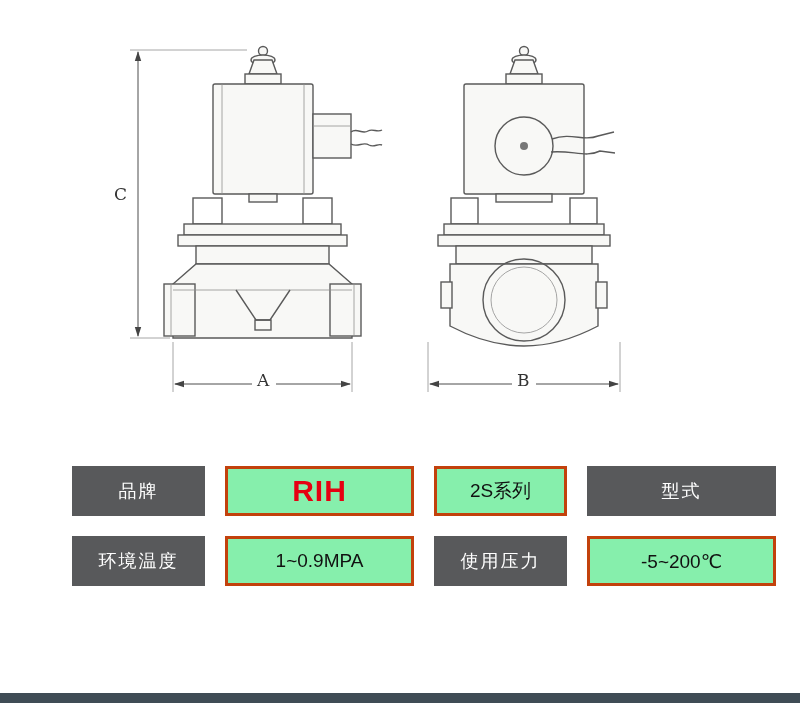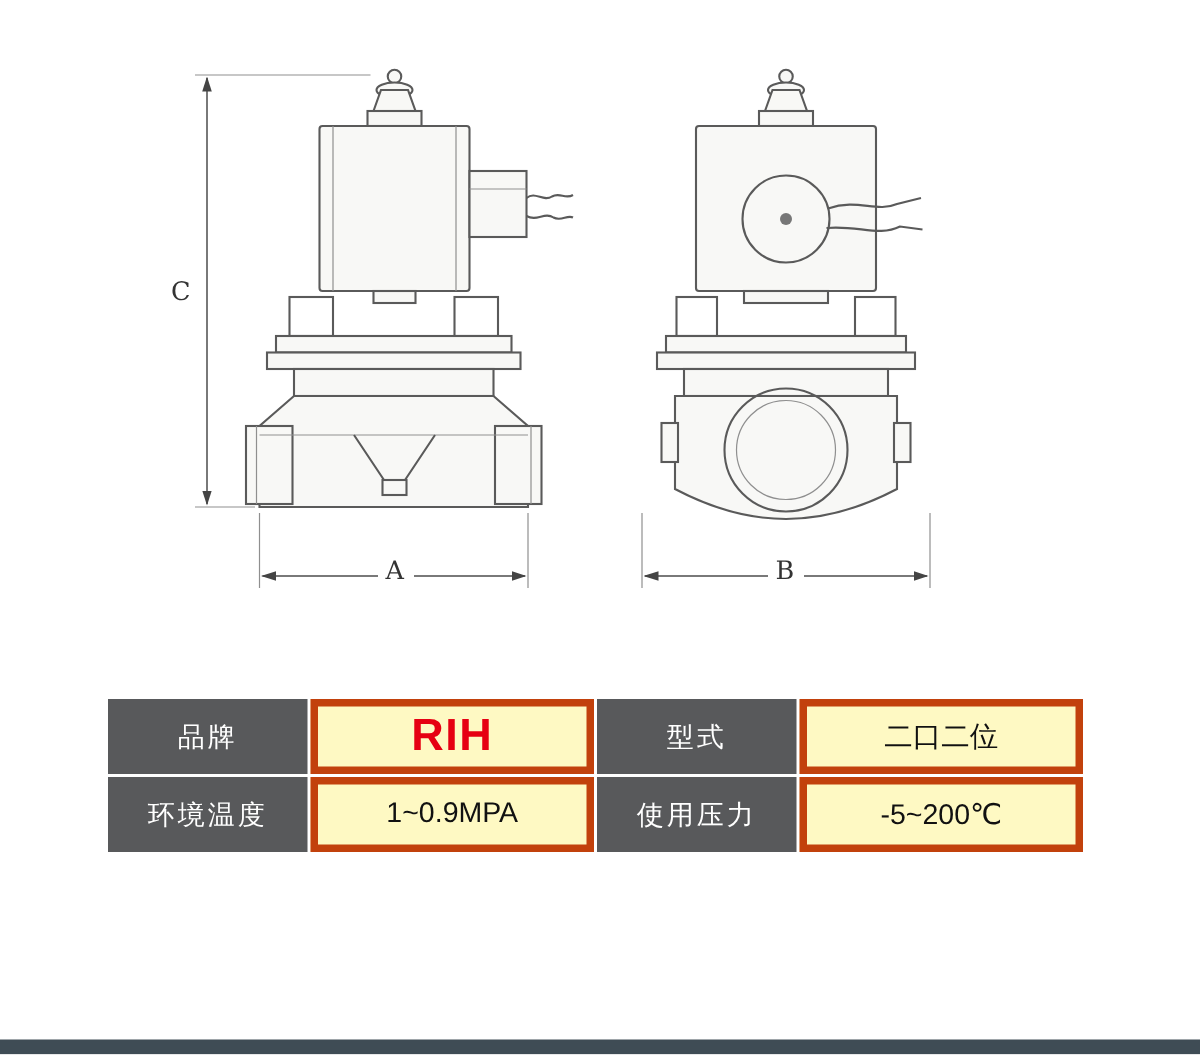--- a/index.html
+++ b/index.html
@@ -11,25 +11,25 @@
   .ln   { fill:none; stroke: var(--line-color,#5a5a5a); stroke-width:1.4; }
   .lnf  { fill:#f8f8f6; stroke: var(--line-color,#5a5a5a); stroke-width:1.4; }
   .thin { fill:none; stroke:#8f8f8f; stroke-width:0.8; }
   .dimline { fill:none; stroke:#4d4d4d; stroke-width:1; }
   text.dim { font-family:"DejaVu Serif","Liberation Serif",serif; font-size:17px; fill:#333; }
 
   .spec-table {
     margin: 26px 72px 0;
     display: grid;
     grid-template-columns: 133px 189px 133px 189px;
-    gap: 2px;
+    gap: 20px;
   }
   .cell { height: 50px; display:flex; align-items:center; justify-content:center; }
   .cell.head { background: var(--header-bg,#58595b); color:#fff; font-size:18px; letter-spacing:2px; }
-  .cell.val  { background:#fef9c3; border:5px solid #c2410c; font-size:19px; color:#111; }
+  .cell.val  { background:#86efac; border:3px solid #c2410c; font-size:19px; color:#111; }
   .cell.val.brand { color: var(--brand-color,#e60012); font-size:30px; font-weight:bold; letter-spacing:1px; }
 
   .footer-bar { position:absolute; left:0; bottom:0; width:100%; height:10px; background: var(--footer-color,#3f4c55); }
 </style>
 </head>
 <body>
 
 <div class="page">
 
   <svg class="drawing" viewBox="0 0 800 440" width="800" height="440">
@@ -122,22 +122,22 @@
       <rect x="512" y="370" width="24" height="20" fill="#fff"></rect>
       <text class="dim" x="517" y="386">B</text>
     </g>
   </svg>
 
   <div class="spec-table">
 
     <div class="cell head">品牌</div>
     <div class="cell val brand">RIH</div>
 
+    <div class="cell val">2S系列</div>
     <div class="cell head">型式</div>
-    <div class="cell val">二口二位</div>
 
     <div class="cell head">环境温度</div>
     <div class="cell val">1~0.9MPA</div>
     <div class="cell head">使用压力</div>
     <div class="cell val">-5~200℃</div>
   </div>
 
   <div class="footer-bar"></div>
 </div>
 

